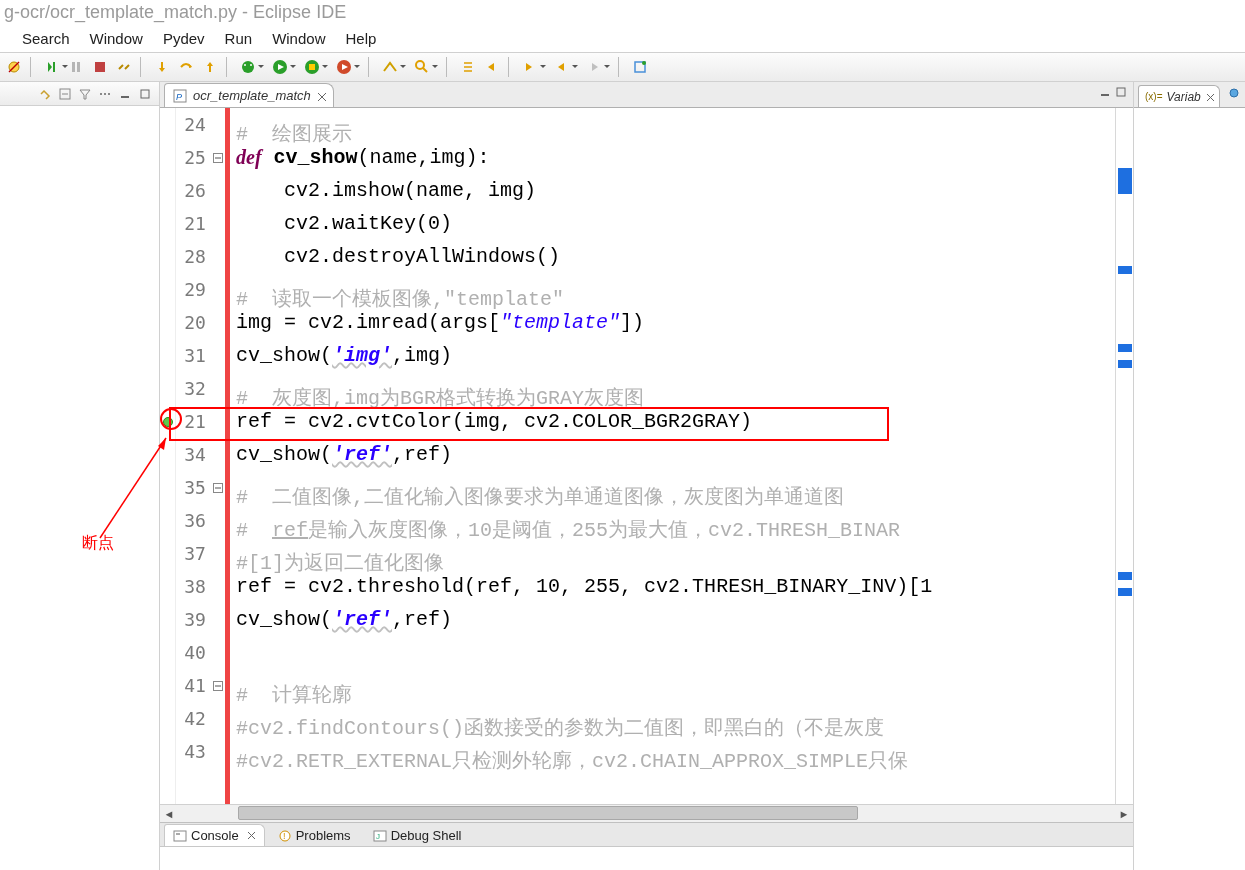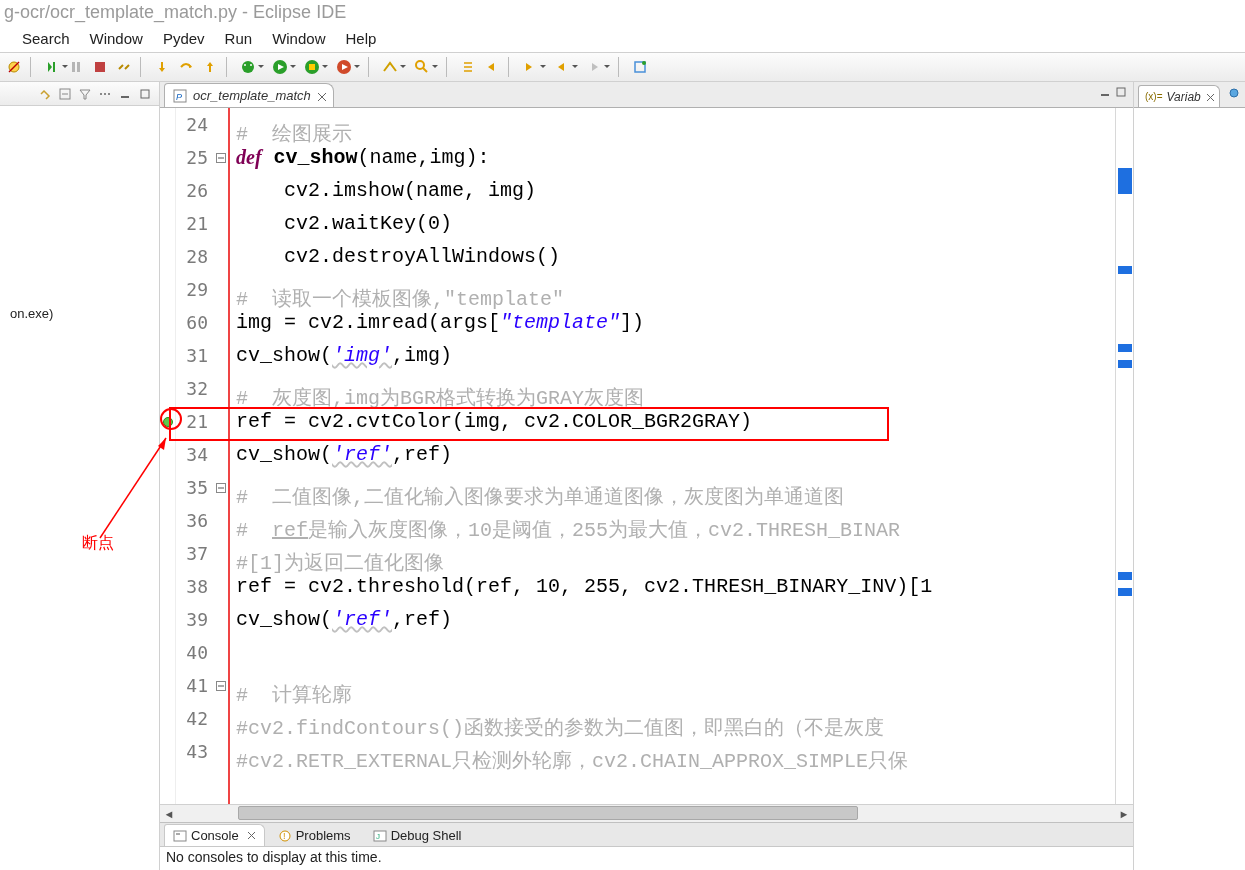--- a/index.html
+++ b/index.html
@@ -20,34 +20,34 @@
   .left-pane .pane-toolbar {height:24px; display:flex; align-items:center; justify-content:flex-end; gap:4px; padding-right:6px; background:linear-gradient(#fcfcfc,#ececec); border-bottom:1px solid #d0d0d0;}
   .left-pane .pane-toolbar .pbtn{width:16px;height:16px;display:flex;align-items:center;justify-content:center;cursor:pointer;}
   .left-pane .body{padding:10px; font-size:13px; color:#222;}
   .center-pane { flex:1; display:flex; flex-direction:column; min-width:0;}
   .tabrow{height:26px;display:flex;align-items:flex-end;background:#ececec;border-bottom:1px solid #b0b0b0;padding-left:4px;position:relative;}
   .tab{height:24px;background:#fff;border:1px solid #b0b0b0;border-bottom:none;border-top-left-radius:4px;border-top-right-radius:8px;padding:2px 22px 2px 8px;display:flex;align-items:center;gap:6px;font-size:13px;font-style:italic;color:#333;position:relative;}
   .tab .close{position:absolute;right:6px;top:6px;cursor:pointer;}
   .tabrow .right-btns{position:absolute;right:6px;top:2px;display:flex;gap:4px;}
   .editor-and-overview{flex:1;display:flex;min-height:0;}
   .editor-wrap{flex:1;display:flex;position:relative;min-width:0;}
-  .gutter{width:54px;background:#fff;border-right:2px solid #ef4444;display:flex;flex-direction:column;}
+  .gutter{width:54px;background:#fff;border-right:5px solid #ef4444;display:flex;flex-direction:column;}
   .ruler{width:16px;border-right:1px solid #eee;background:#fff;display:flex;flex-direction:column;}
   .ruler .bp{width:10px;height:10px;border-radius:50%;background:#5fc74a;border:1px solid #2d8a1e;margin:auto;}
   .code{flex:1;font-family:Consolas,"Courier New",monospace;font-size:20px;line-height:33px;white-space:pre;overflow:hidden;position:relative;padding-left:6px;}
   .line{display:flex;height:33px;align-items:center;}
   .ln{width:38px;text-align:right;color:#7a7a7a;font-size:18px;font-family:Consolas,monospace;padding-right:6px;user-select:none;line-height:33px;}
   .fold{width:14px;display:flex;align-items:center;justify-content:center;font-family:monospace;}
   .row{display:flex;height:33px;}
   .kw{color:#7f0055;font-weight:bold;}
   .ital{font-style:italic;font-family:Liberation Serif, serif;}
   .fn{color:#000;font-weight:bold;}
   .cm{color:#b0b0b0;margin-top:20px;}
   .str{color:#2a00ff;font-style:italic;}
-  .underline-wavy{text-decoration: underline wavy #c0c0c0;}
+  .underline-wavy{text-decoration: underline wavy #c0c0c0; font-weight: bold;}
   .underline-solid{text-decoration: underline;}
   .overview{width:18px;background:#fff;border-left:1px solid #d8d8d8;position:relative;}
   .ov-mark{position:absolute;left:2px;width:14px;height:8px;background:#1e6fe0;}
   .hscrollbar{height:18px;background:#f0f0f0;border-top:1px solid #d0d0d0;display:flex;}
   .hscrollbar .thumb{height:14px;background:#c8c8c8;border:1px solid #a8a8a8;border-radius:2px;margin:1px 0;}
   .hscrollbar .arrow{width:18px;height:18px;display:flex;align-items:center;justify-content:center;color:#555;font-size:11px;}
   .console-area{height:48px;border-top:1px solid #c0c0c0;background:#fff;display:flex;flex-direction:column;}
   .ctabs{height:24px;display:flex;align-items:flex-end;background:#e8e8e8;border-bottom:1px solid #c8c8c8;padding-left:4px;gap:4px;}
   .ctab{height:22px;padding:2px 8px;display:flex;align-items:center;gap:4px;font-size:13px;color:#222;background:#fff;border:1px solid #c8c8c8;border-bottom:none;border-top-left-radius:3px;border-top-right-radius:6px;}
   .ctab.inactive{background:#e8e8e8;border-color:transparent;}
@@ -231,24 +231,20 @@
           <svg width="12" height="12">
             <rect x="2" y="8" width="8" height="2" fill="#666"></rect>
           </svg>
         </div>
       <div class="pbtn">
           <svg width="12" height="12">
             <rect x="2" y="2" width="8" height="8" stroke="#666" fill="none"></rect>
           </svg>
         </div>
     </div>
-    <div class="body">
-      <div style="height:190px;"></div>
-      <div>on.exe)</div>
-    </div>
   </div>
 
   <div class="center-pane">
 
     <div class="tabrow">
       <div class="tab">
         <svg width="14" height="14">
             <rect x="1" y="1" width="12" height="12" fill="#fff" stroke="#888"></rect>
             <text x="3" y="11" font-size="9" fill="#1565c0" font-family="Arial">P</text>
           </svg>
@@ -320,21 +316,21 @@
             </div>
             <div class="row">
               <div class="ln">28</div>
               <div class="fold"></div>
             </div>
             <div class="row">
               <div class="ln">29</div>
               <div class="fold"></div>
             </div>
             <div class="row">
-              <div class="ln">60</div>
+              <div class="ln">20</div>
               <div class="fold"></div>
             </div>
             <div class="row">
               <div class="ln">31</div>
               <div class="fold"></div>
             </div>
             <div class="row">
               <div class="ln">32</div>
               <div class="fold"></div>
             </div>
@@ -444,21 +440,20 @@
           <span>Problems</span>
         </div>
         <div class="ctab inactive">
           <svg width="14" height="14">
               <rect x="1" y="2" width="12" height="10" fill="#fff" stroke="#888"></rect>
               <text x="3" y="10" font-size="8" fill="#2a7">J</text>
             </svg>
           <span>Debug Shell</span>
         </div>
       </div>
-      <div class="console-body">No consoles to display at this time.</div>
     </div>
   </div>
 
   <div class="right-pane">
     <div class="tabrow2">
       <div class="rtab">
         <span style="color:#8a6d00;font-style:normal;font-size:10px;">(x)=</span>
         <span>Variab</span>
         <span class="close"><svg width="9" height="9">
               <line x1="1" y1="1" x2="8" y2="8" stroke="#666"></line>

